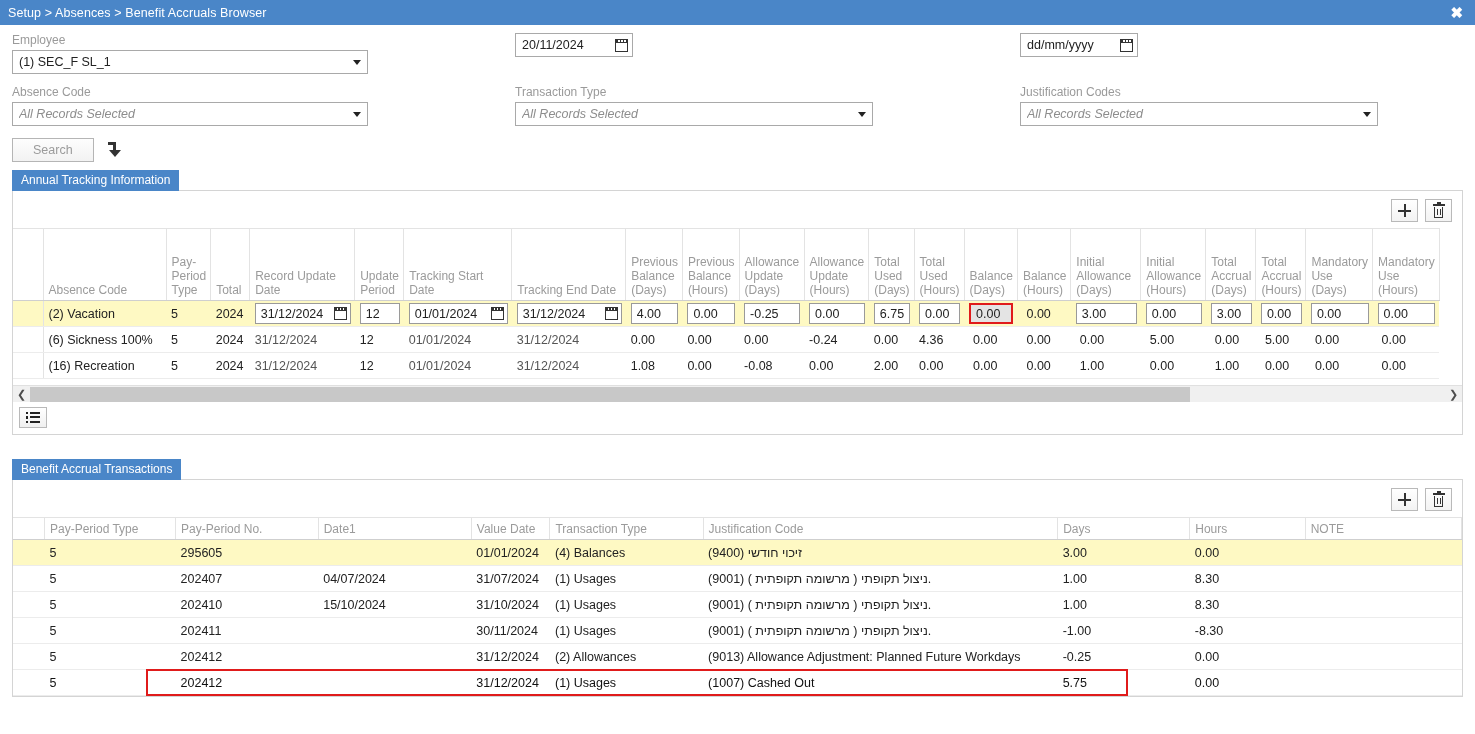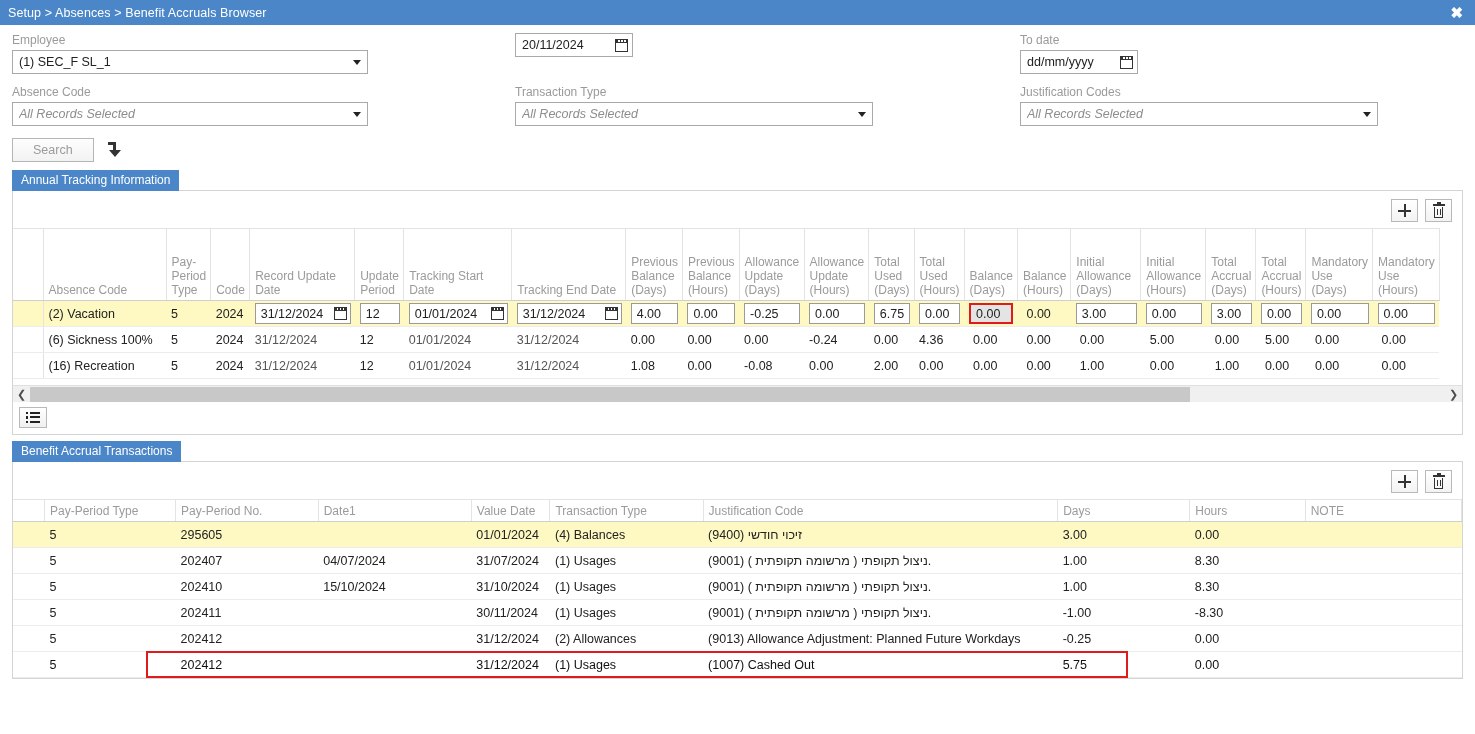--- a/index.html
+++ b/index.html
@@ -222,21 +222,20 @@
         <span class="cal-ico">
           <span class="body"></span>
             <span class="top"></span>
           <span class="tick" style="left:3px"></span>
             <span class="tick" style="left:6px"></span>
             <span class="tick" style="left:9px"></span>
         </span>
       </div>
     </div>
     <div class="fcol c3">
-      <div class="flabel">To date</div>
       <div class="date-box">
         <span class="dval">dd/mm/yyyy</span>
         <span class="cal-ico">
           <span class="body"></span>
             <span class="top"></span>
           <span class="tick" style="left:3px"></span>
             <span class="tick" style="left:6px"></span>
             <span class="tick" style="left:9px"></span>
         </span>
       </div>
@@ -320,21 +319,21 @@
             <col style="width:50px">
             <col style="width:50px">
           <col style="width:62px">
             <col style="width:62px">
         </colgroup>
         <thead>
             <tr>
           <th></th>
           <th>Absence Code</th>
           <th>Pay-Period Type</th>
-          <th>Code</th>
+          <th>Total</th>
           <th>Record Update Date</th>
           <th>Update Period</th>
           <th>Tracking Start Date</th>
           <th>Tracking End Date</th>
           <th>Previous Balance (Days)</th>
           <th>Previous Balance (Hours)</th>
           <th>Allowance Update (Days)</th>
           <th>Allowance Update (Hours)</th>
           <th>Total Used (Days)</th>
           <th>Total Used (Hours)</th>
@@ -534,21 +533,21 @@
           <i class="d" style="top:4.4px"></i>
             <i style="top:4.4px"></i>
           <i class="d" style="top:8.8px"></i>
             <i style="top:8.8px"></i>
         </span>
       </div>
     </div>
   </div>
 </div>
 
-<div class="section" style="margin-top:6px">
+<div class="section" style="margin-top:24px">
   <span class="sec-tab">Benefit Accrual Transactions</span>
   <div class="sec-body">
 
     <div class="sec-toolbar">
       <div class="tb-btn">
           <span class="plus-ico"></span>
         </div>
       <div class="tb-btn">
         <span class="trash-ico">
           <span class="hdl"></span>

